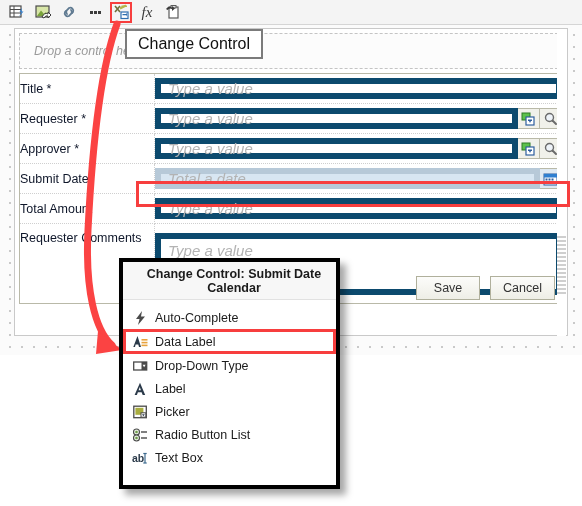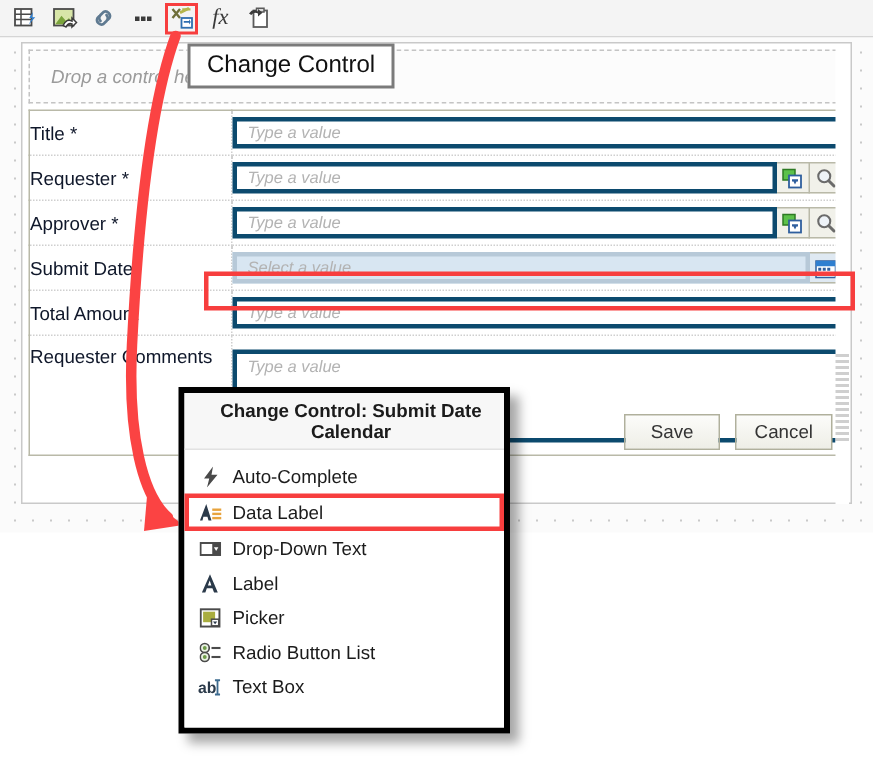--- a/index.html
+++ b/index.html
@@ -94,29 +94,29 @@
   td.lbl {
     width: 134px;
     padding-left: 9px;
     font-size: 12.5px;
     color: #0f172a;
     white-space: nowrap;
   }
   td.fld { padding: 3px 4px 3px 2px; }
   .inp {
     height: 21px;
-    border: 3px solid #0c4a6e;
+    border: 6px solid #0c4a6e;
     background: #fff;
     box-sizing: border-box;
     display: flex;
     align-items: center;
     padding-left: 7px;
     color: #b3b3b3;
     font-style: italic;
-    font-size: 11px;
+    font-size: 15px;
     width: 100%;
   }
   .fldwrap { display: flex; align-items: center; }
   .inp.tall { height: 62px; align-items: flex-start; padding-top: 3px; }
 
   .pickbtn {
     width: 22px; height: 21px;
     border: 1px solid #b9b9a8;
     border-left: none;
     background: #f1f1ea;
@@ -374,21 +374,21 @@
                 </svg>
               </div>
             </div>
           </td>
         </tr>
 
         <tr class="hl">
           <td class="lbl">Submit Date</td>
           <td class="fld">
             <div class="fldwrap">
-              <div class="inp dateinp">Select a value</div>
+              <div class="inp dateinp">Total a date</div>
               <div class="pickbtn" style="background:#dfe9f2;">
                 <svg width="15" height="14" viewBox="0 0 15 14">
                   <rect x="1" y="2" width="13" height="11" fill="#fff" stroke="#2f5f9e" stroke-width="1"></rect>
                   <rect x="1" y="2" width="13" height="3.5" fill="#2f7fd0"></rect>
                   <g fill="#2f5f9e">
                     <rect x="2.5" y="6.5" width="2" height="2"></rect>
                     <rect x="5.5" y="6.5" width="2" height="2"></rect>
                     <rect x="8.5" y="6.5" width="2" height="2"></rect>
                     <rect x="2.5" y="9.5" width="2" height="2"></rect>
                     <rect x="5.5" y="9.5" width="2" height="2"></rect>
@@ -469,21 +469,21 @@
     </div>
 
     <div class="mi">
       <span class="micon">
         <svg width="15" height="14" viewBox="0 0 15 14">
           <rect x="0.7" y="3" width="13" height="8" fill="#fff" stroke="#4a4a4a" stroke-width="1.3"></rect>
           <rect x="8.5" y="3" width="5.2" height="8" fill="#4a4a4a"></rect>
           <path d="M9.6 5.8 L12.6 5.8 L11.1 8.3 Z" fill="#fff"></path>
         </svg>
       </span>
-      <span>Drop-Down Text</span>
+      <span>Drop-Down Type</span>
     </div>
 
     <div class="mi">
       <span class="micon">
         <svg width="15" height="14" viewBox="0 0 15 14">
           <path d="M7 0.8 L12.2 13 L9.7 13 L8.6 10.2 L4.9 10.2 L3.9 13 L1.6 13 Z M5.6 8.3 L7.9 8.3 L6.8 5 Z" fill="#2b3a4a"></path>
         </svg>
       </span>
       <span>Label</span>
     </div>

